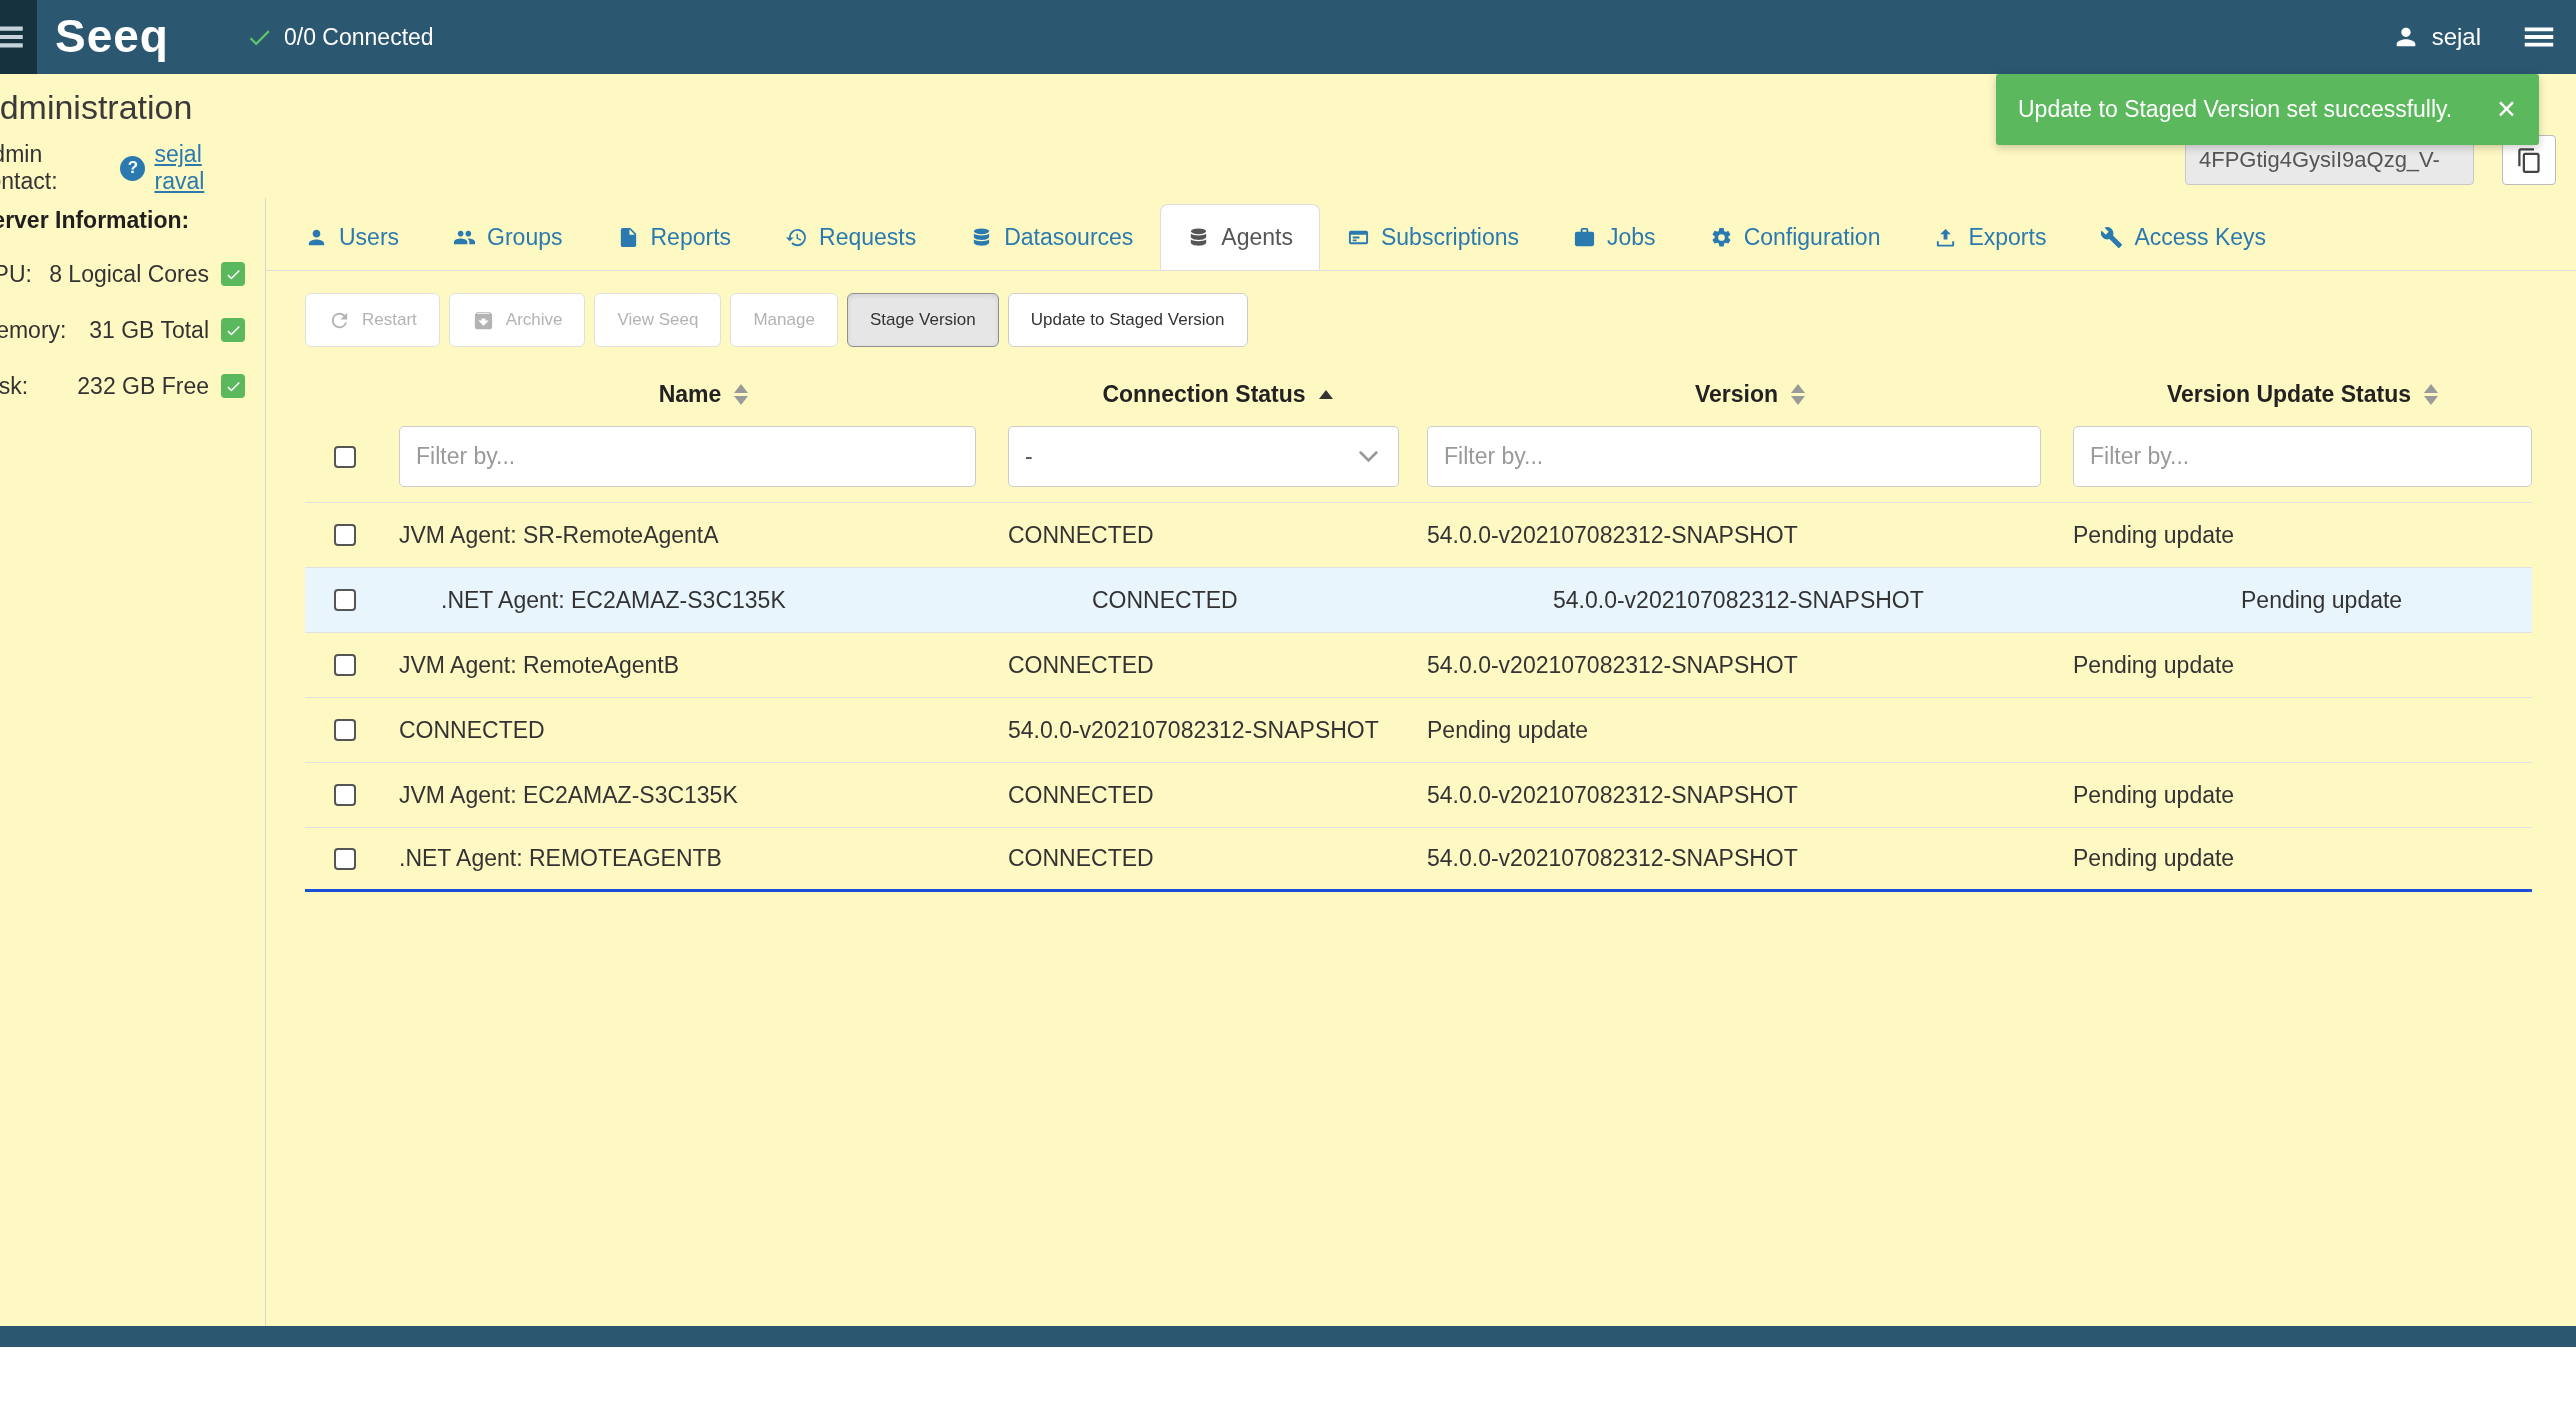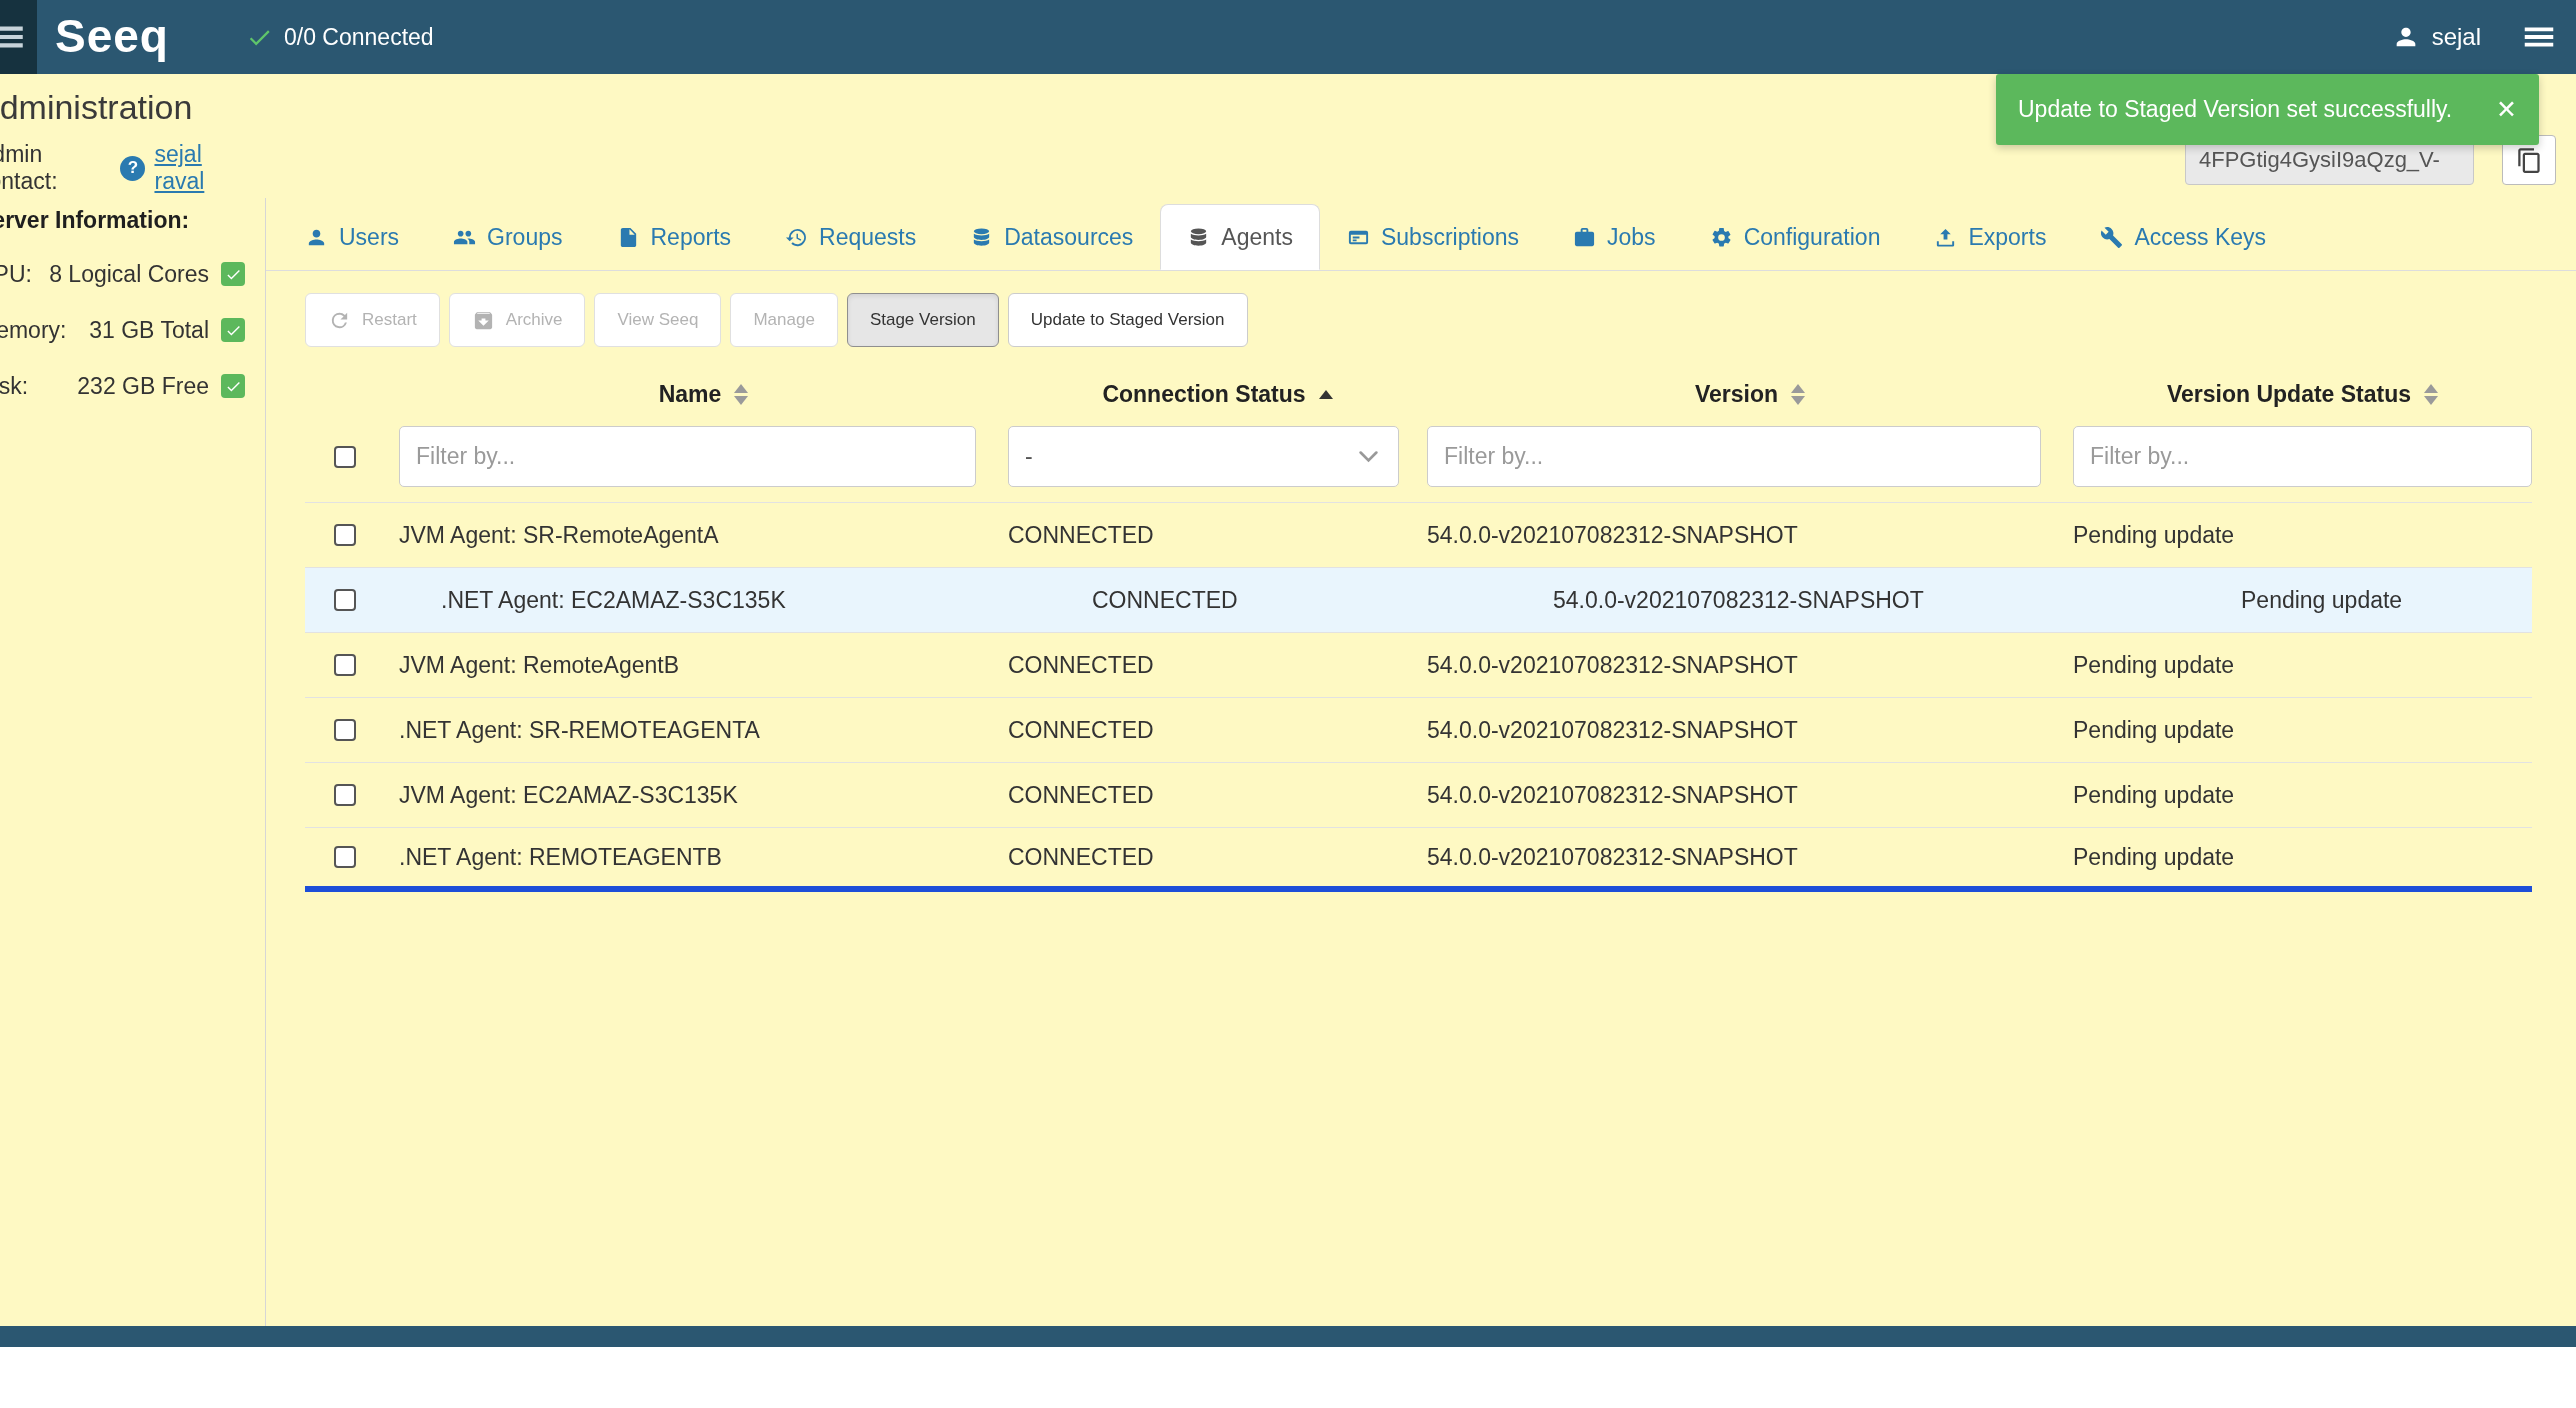--- a/index.html
+++ b/index.html
@@ -73,21 +73,21 @@
   .tri.down { border-top: 9px solid #9a9a9a; }
   .sort.asc .tri.up { border-bottom-color: #333; }
   .tfilter { height: 75px; }
   .filter-input { width: calc(100% - 32px); height: 61px; border: 1px solid #ccc; border-radius: 5px; padding: 0 16px; font-size: 23px; color: #333; font-family: inherit; background: #fff; }
   .filter-input::placeholder { color: #9a9a9a; }
   .cell.last .filter-input { width: 100%; }
   .select { width: calc(100% - 28px); height: 61px; border: 1px solid #ccc; border-radius: 5px; display: flex; align-items: center; padding: 0 16px; color: #555; cursor: pointer; background: #fff; }
   .select svg { margin-left: auto; width: 27px; height: 27px; color: #999; }
   .tbody { margin-top: 8px; }
   .trow { height: 65px; border-top: 1px solid #e2e2e2; }
-  .trow:last-child { border-bottom: 6px solid #1d4ed8; }
+  .trow:last-child { border-bottom: 3px solid #1d4ed8; }
   .trow.hl { background: var(--row-highlight); gap: 42px; }
   .c-sel { padding-left: 29px; }
   .cb { appearance: none; -webkit-appearance: none; width: 22px; height: 22px; border: 2px solid #555; border-radius: 4px; background: #fff; cursor: pointer; display: block; }
 
   .bottom-bar { position: absolute; left: 0; bottom: 0; width: 100%; height: 21px; background: var(--nav-bar); }
 </style>
 </head>
 <body style="--nav-bar: #2b5771; --nav-corner: #16323f; --accent: #2a7ab0; --success: #5cb85c; --row-highlight: #e9f5fd;">
 
 <div class="screen">
@@ -346,21 +346,20 @@
           </div>
           <div class="cell">JVM Agent: RemoteAgentB</div>
           <div class="cell">CONNECTED</div>
           <div class="cell">54.0.0-v202107082312-SNAPSHOT</div>
           <div class="cell">Pending update</div>
         </div>
         <div class="trow grid">
           <div class="cell c-sel">
             <input type="checkbox" class="cb" style="">
           </div>
-          <div class="cell">.NET Agent: SR-REMOTEAGENTA</div>
           <div class="cell">CONNECTED</div>
           <div class="cell">54.0.0-v202107082312-SNAPSHOT</div>
           <div class="cell">Pending update</div>
         </div>
         <div class="trow grid">
           <div class="cell c-sel">
             <input type="checkbox" class="cb" style="">
           </div>
           <div class="cell">JVM Agent: EC2AMAZ-S3C135K</div>
           <div class="cell">CONNECTED</div>

